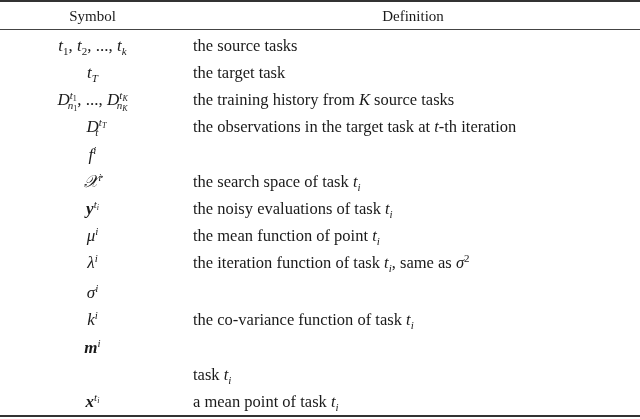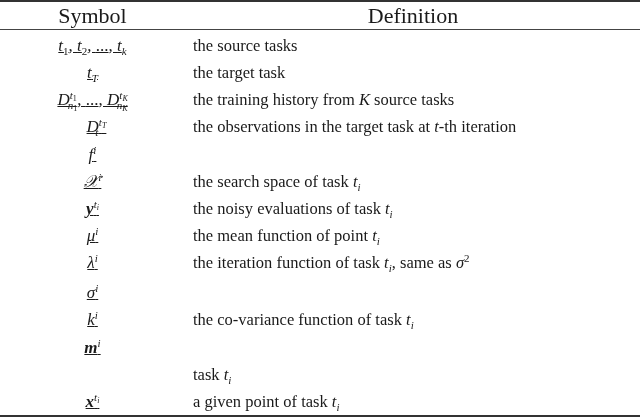--- a/index.html
+++ b/index.html
@@ -2,26 +2,26 @@
 <html><head>
 <meta charset="utf-8">
 <style>
   html, body { margin: 0; padding: 0; background: #ffffff; }
   body { width: 640px; height: 419px; overflow: hidden; position: relative;
          font-family: "Liberation Serif", "DejaVu Serif", serif; color: #1a1a1a; }
   .rule { position: absolute; left: 0; width: 640px; background: #333; }
   .rule.top { top: 0px; height: 2px; }
   .rule.mid { top: 29px; height: 1px; background:#444; }
   .rule.bot { top: 415px; height: 2px; }
-  .hdr { position: absolute; top: 4px; height: 24px; font-size: 22px; line-height: 24px; }
+  .hdr { position: absolute; top: 4px; height: 24px; font-size: 15px; line-height: 24px; }
   .hdr.sym { left: 0; width: 185px; text-align: center; }
   .hdr.def { left: 193px; width: 440px; text-align: center; }
   .row { position: absolute; left: 0; width: 640px; height: 27px; }
   .sym-cell { position: absolute; left: 0; width: 185px; text-align: center;
-              font-size: 17px; line-height: 27px; font-style: italic; white-space: nowrap; text-decoration: underline; }
+              font-size: 17px; line-height: 27px; font-style: italic; white-space: nowrap; }
   .def-cell { position: absolute; left: 193px; width: 445px; font-size: 16.5px;
               line-height: 27px; white-space: nowrap; }
   .bold { font-weight: bold; }
   sub, sup { font-size: 11px; line-height: 0; }
   sup { vertical-align: 6px; }
   sub { vertical-align: -4px; }
   sup sub { font-size: 8px; vertical-align: -2px; }
   sub sub { font-size: 8px; vertical-align: -2px; }
   .i { font-style: italic; }
   .up { font-style: normal; }
@@ -87,16 +87,16 @@
   <div class="def-cell"><span>the co-variance function of task </span><span class="i">t</span><sub class="i">i</sub></div>
 </div>
 
 <div class="row" style="top:334px; height:54px">
   <div class="sym-cell"><span class="bold">m</span><sup>i</sup></div>
   <div class="def-cell" style="top:27px"><span>task </span><span class="i">t</span><sub class="i">i</sub></div>
 </div>
 
 <div class="row" style="top:388px">
   <div class="sym-cell"><span class="bold">x</span><sup><span>t</span><sub>i</sub></sup></div>
-  <div class="def-cell"><span>a given point of task </span><span class="i">t</span><sub class="i">i</sub></div>
+  <div class="def-cell"><span>a mean point of task </span><span class="i">t</span><sub class="i">i</sub></div>
 </div>
 
 <div class="rule bot"></div>
 
 </body></html>

